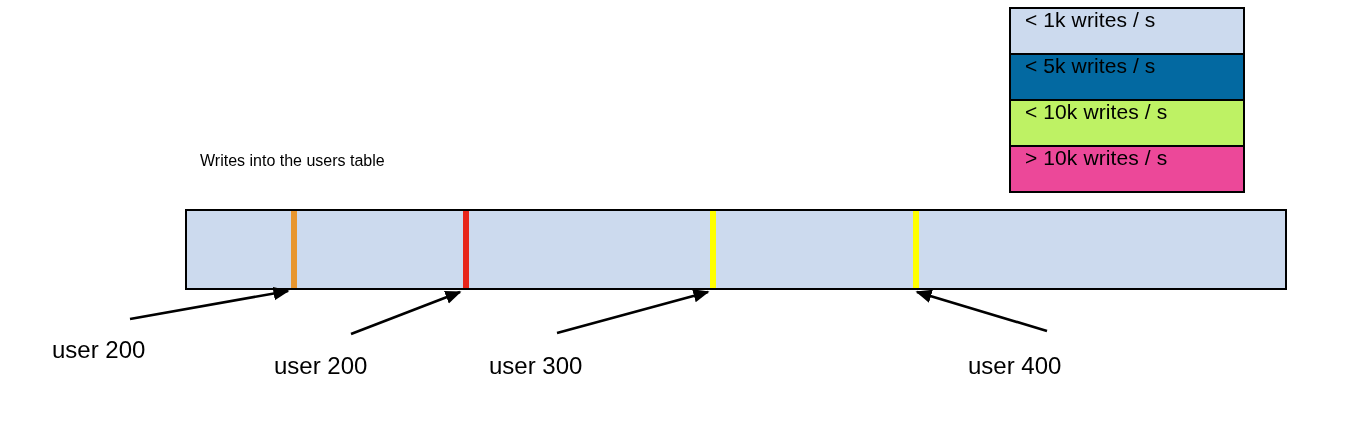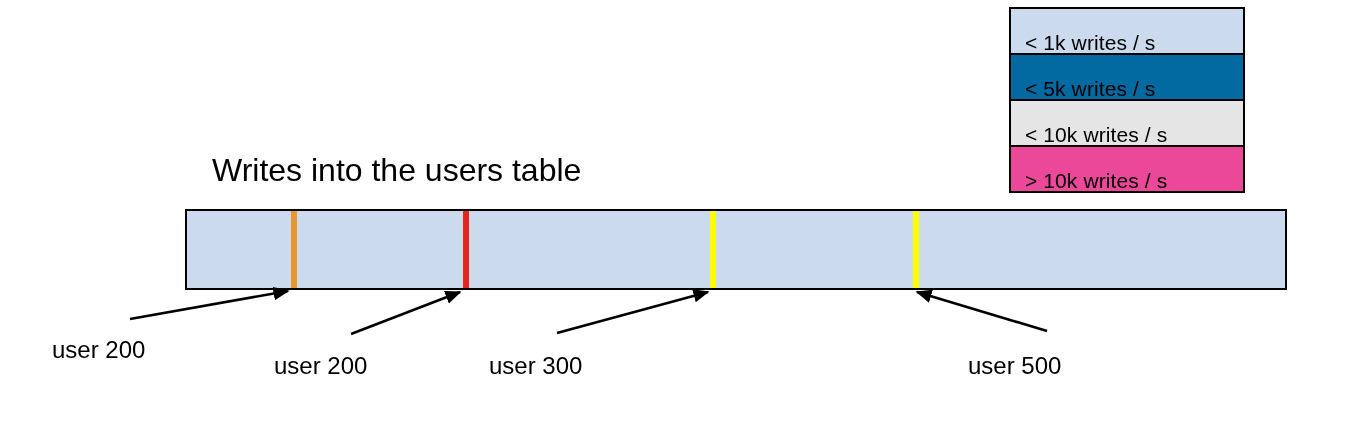--- a/index.html
+++ b/index.html
@@ -24,42 +24,41 @@
     width: 236px;
     height: 186px;
     border: 2px solid #000000;
     box-sizing: border-box;
     display: flex;
     flex-direction: column;
   }
   .legend-row {
     flex: 1 1 0;
     display: flex;
-    align-items: flex-end;
+    align-items: flex-start;
     box-sizing: border-box;
     border-bottom: 2px solid #000000;
     padding-left: 14px;
   }
   .legend-row:last-child { border-bottom: none; }
   .legend-label {
     font-size: 21px;
     line-height: 1;
     white-space: nowrap;
     letter-spacing: 0.1px;
   }
 
   
   #chart-title {
     position: absolute;
     left: 200px;
     top: 152px;
-    font-size: 32px;
+    font-size: 16px;
     line-height: 1.15;
     white-space: nowrap;
-    margin-left: 12px;
   }
 
   
   #table-bar {
     position: absolute;
     left: 185px;
     top: 209px;
     width: 1102px;
     height: 81px;
     border: 2px solid #000000;
@@ -94,21 +93,21 @@
 </head>
 <body>
 
 <div id="legend">
   <div class="legend-row" style="background:#ccdaee">
     <span class="legend-label">&lt; 1k writes / s</span>
   </div>
   <div class="legend-row" style="background:#0369a1">
     <span class="legend-label">&lt; 5k writes / s</span>
   </div>
-  <div class="legend-row" style="background:#e5e5e5">
+  <div class="legend-row" style="background:#bef264">
     <span class="legend-label">&lt; 10k writes / s</span>
   </div>
   <div class="legend-row" style="background:#ec4899">
     <span class="legend-label">&gt; 10k writes / s</span>
   </div>
 </div>
 
 <div id="chart-title">Writes into the users table</div>
 
 <div id="table-bar">
@@ -126,13 +125,13 @@
   </defs>
   <line x1="130" y1="319" x2="288" y2="291" stroke="#000000" stroke-width="2.6" marker-end="url(#arrowhead)"></line>
   <line x1="351" y1="334" x2="460" y2="292" stroke="#000000" stroke-width="2.6" marker-end="url(#arrowhead)"></line>
   <line x1="557" y1="333" x2="708" y2="292" stroke="#000000" stroke-width="2.6" marker-end="url(#arrowhead)"></line>
   <line x1="1047" y1="331" x2="917" y2="292" stroke="#000000" stroke-width="2.6" marker-end="url(#arrowhead)"></line>
 </svg>
 
 <div class="callout-label" style="left:52px; top:336px;">user 200</div>
 <div class="callout-label" style="left:274px; top:352px;text-align:center;">user 200</div>
 <div class="callout-label" style="left:489px; top:352px;">user 300</div>
-<div class="callout-label" style="left:968px; top:352px;">user 500</div>
+<div class="callout-label" style="left:968px; top:352px;">user 400</div>
 
 </body></html>

